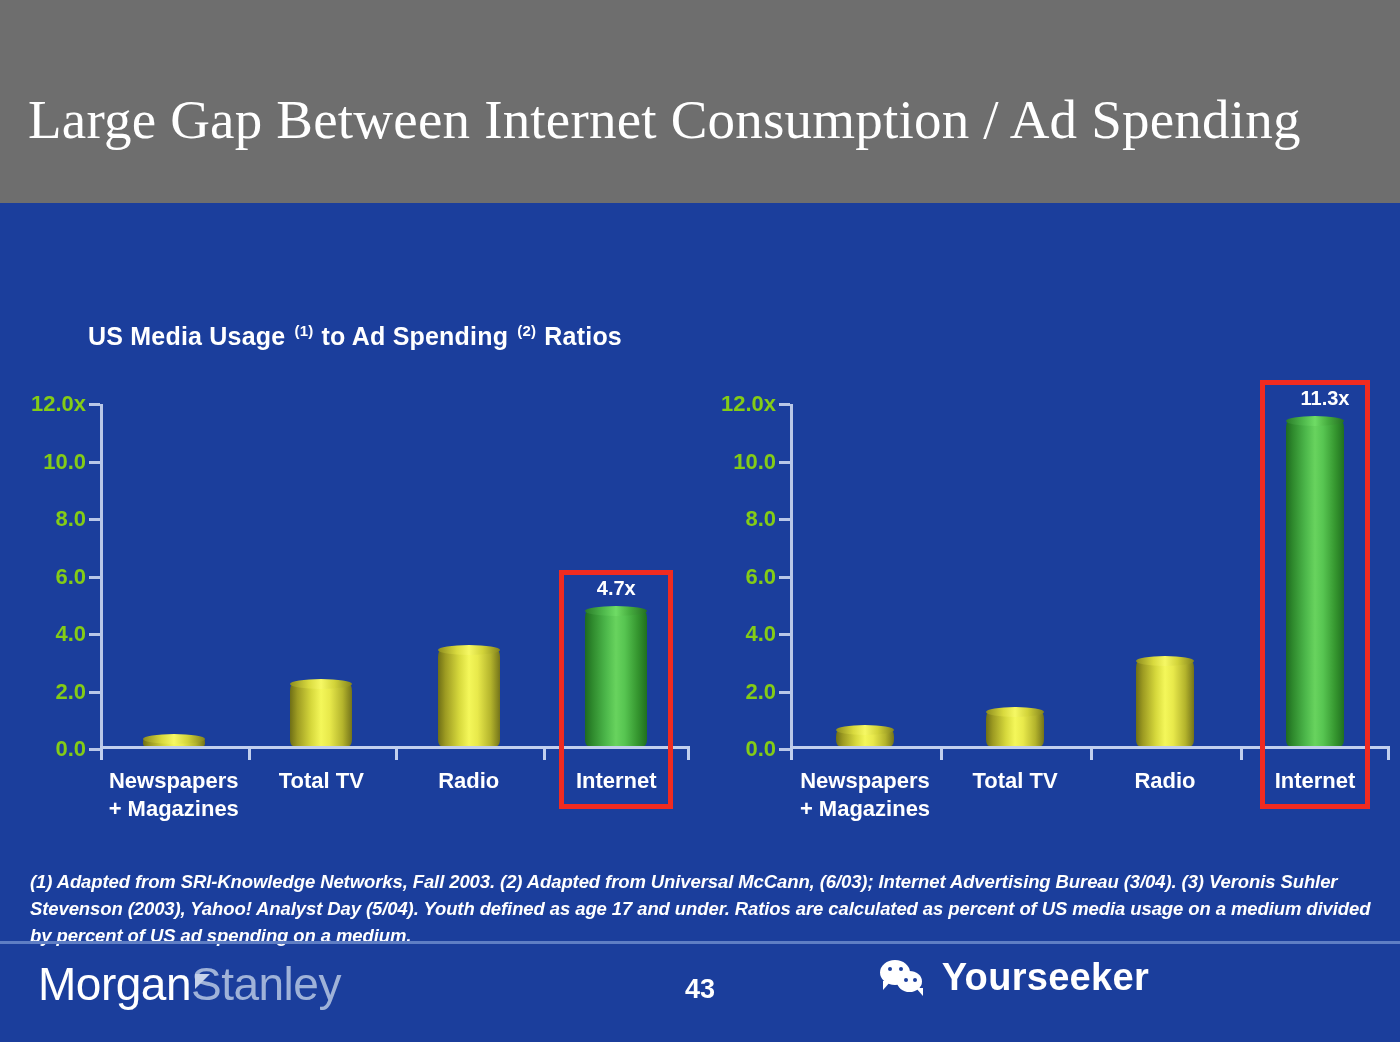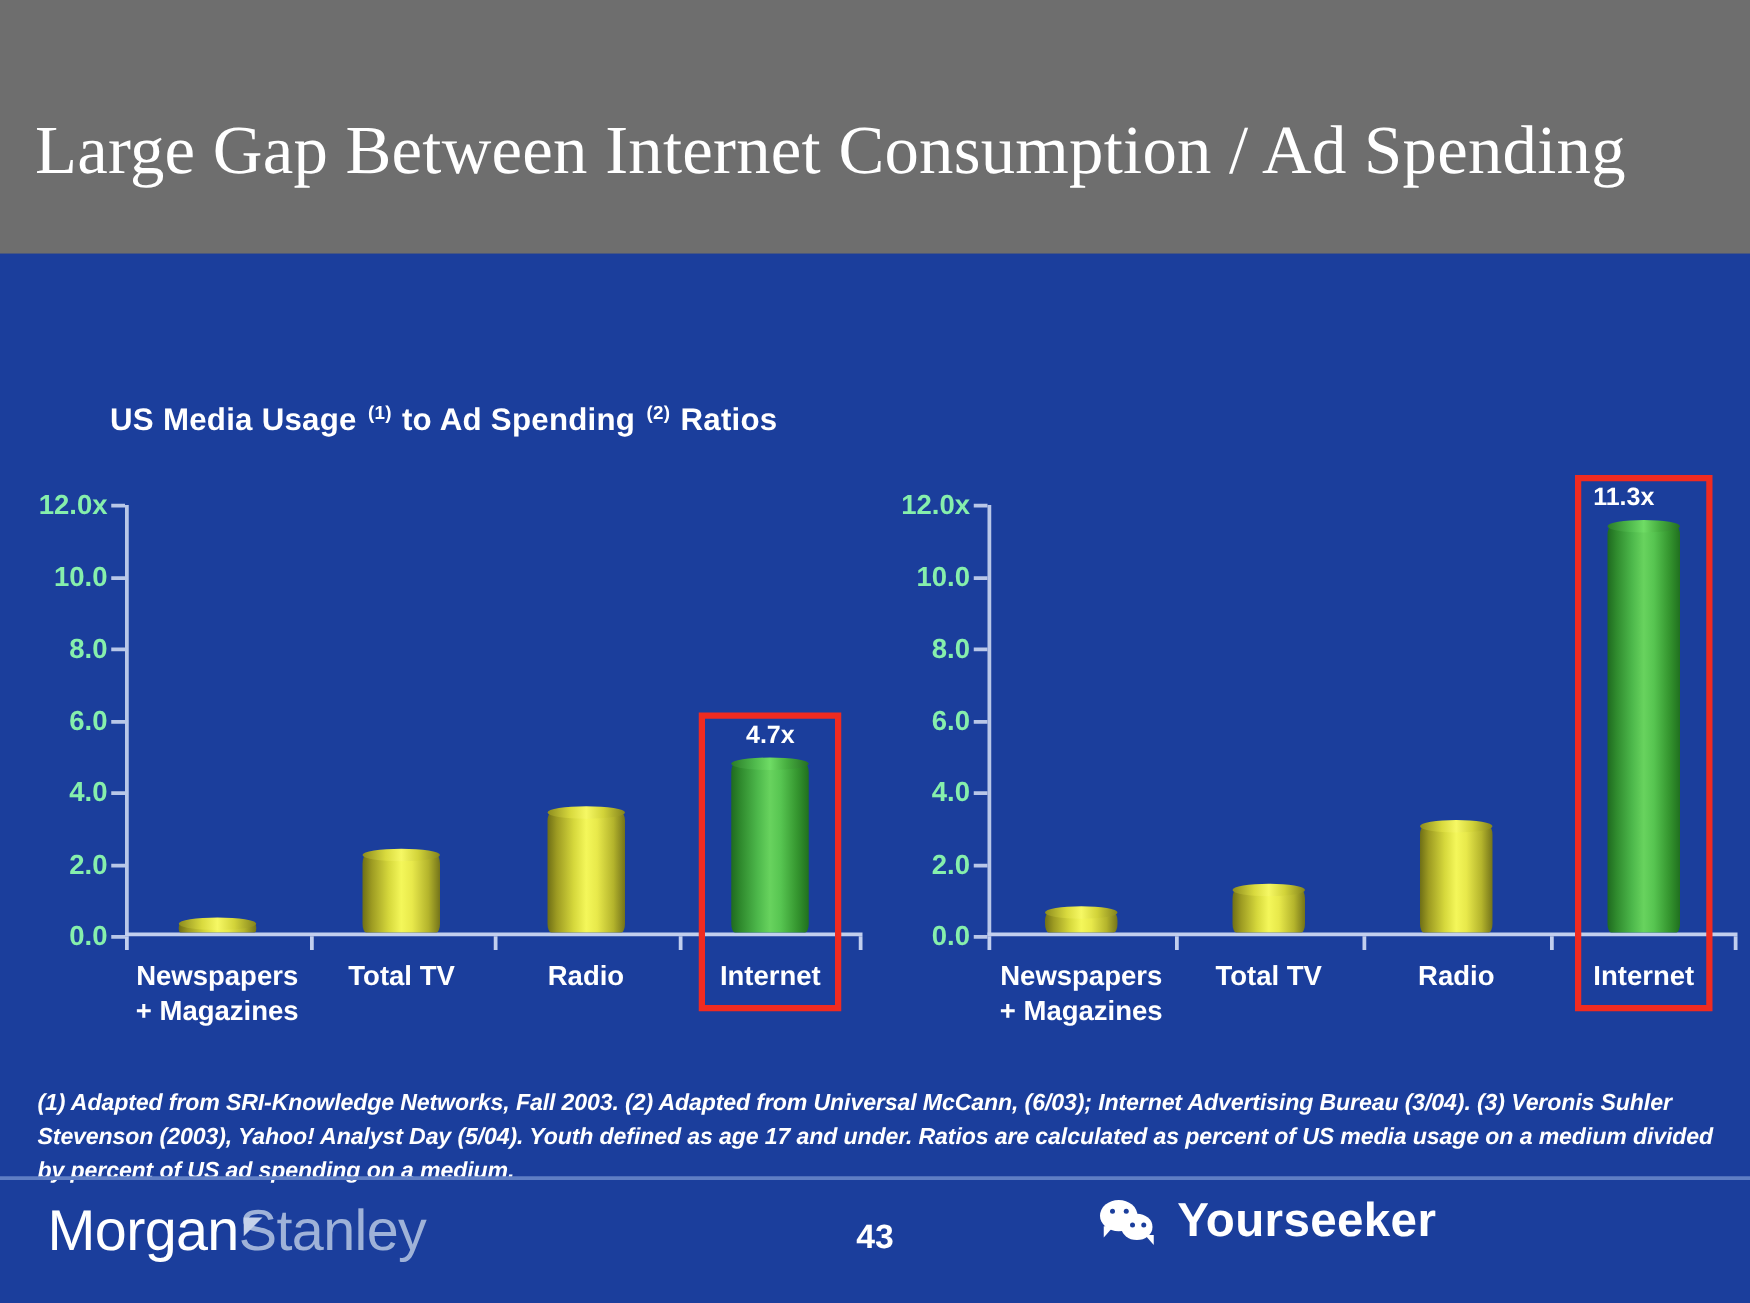--- a/index.html
+++ b/index.html
@@ -106,21 +106,21 @@
     left: -11px;
     width: 11px;
     height: 3px;
     background: #b9c7e8;
   }
   .ylabel {
     position: absolute;
     right: 100%;
     margin-right: 14px;
     transform: translateY(-50%);
-    color: #86efac;
+    color: #84cc16;
     font-size: 22px;
     font-weight: bold;
     white-space: nowrap;
   }
   .panel-right .ylabel { font-size: 22px; }
 
   .xtick {
     position: absolute;
     bottom: -11px;
     width: 3px;
@@ -412,21 +412,21 @@
             <span class="cap"></span>
           </div>
           <div class="cat-label" style="left: 375px; top: 363px;">
             <div>Radio</div>
           </div>
           <div class="xtick" style="left: 450px;"></div>
           <div class="bar green" style="left: 525px; width: 58px; height: 324.875px;">
             <span class="cyl"></span>
             <span class="cap"></span>
           </div>
-          <div class="bar-value" style="left: 509px; bottom: 338.875px;">11.3x</div>
+          <div class="bar-value" style="left: 535px; bottom: 338.875px;">11.3x</div>
           <div class="cat-label" style="left: 525px; top: 363px;">
             <div>Internet</div>
           </div>
           <div class="highlight-box" style="left: 470px; width: 110px; top: -23.875px; height: 428.875px; border-color: rgb(240, 43, 32);"></div>
           <div class="xtick" style="left: 597px;"></div>
         </div>
     </div>
 
   </div>
 

